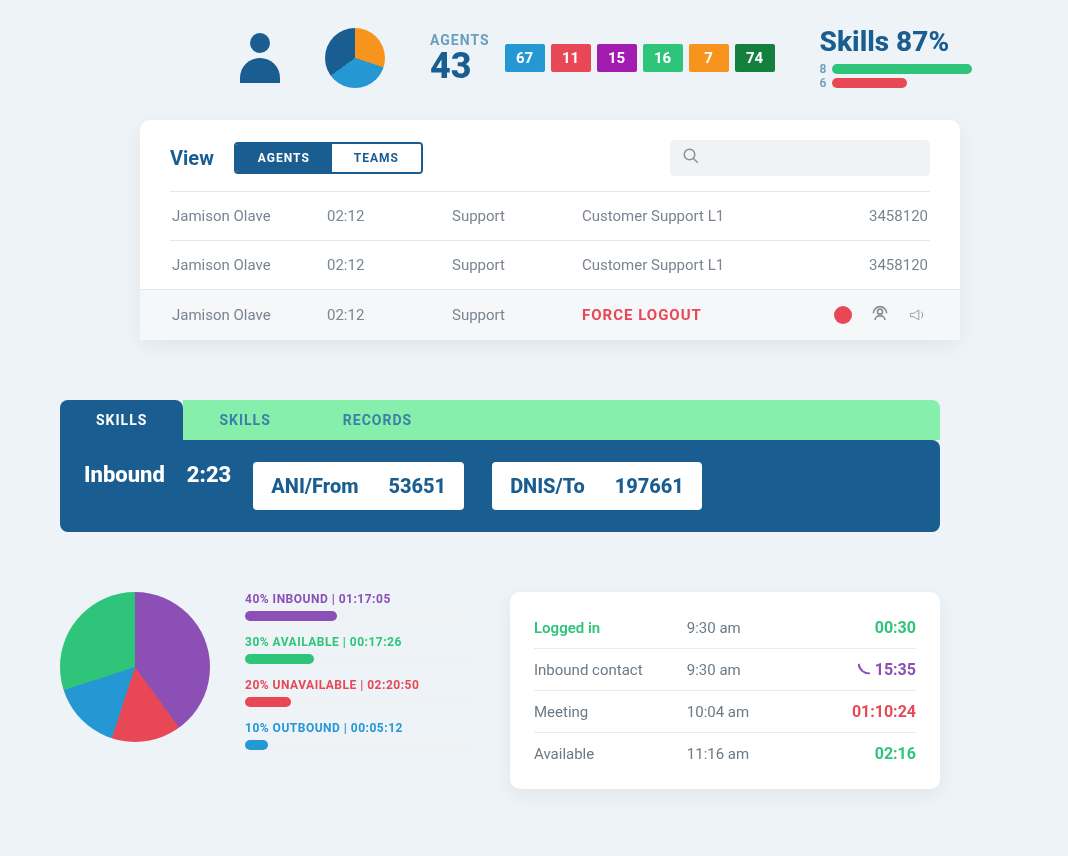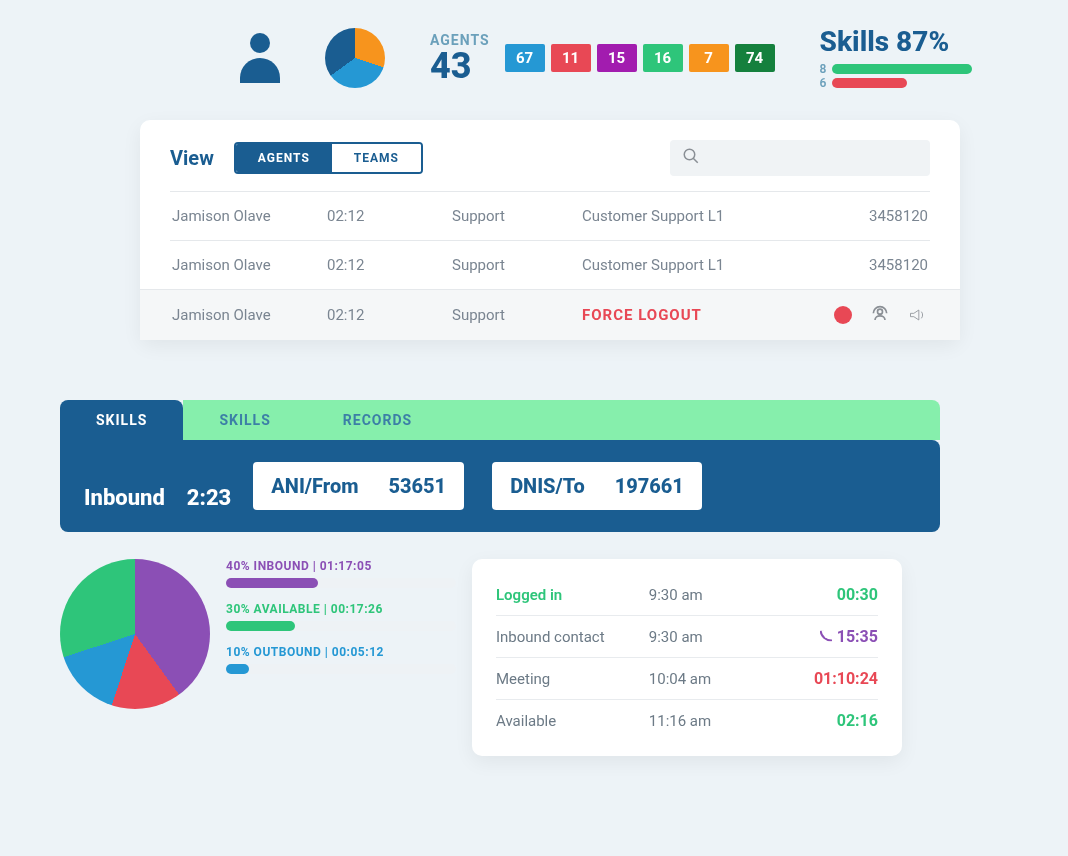--- a/index.html
+++ b/index.html
@@ -40,26 +40,26 @@
 .force-logout{color:#e84855;font-weight:700;letter-spacing:1px}
 .row-actions{display:flex;align-items:center;gap:18px;margin-left:18px}
 .dot-red{width:18px;height:18px;border-radius:50%;background:#e84855}
 .act-icon{width:20px;height:20px;display:flex}
 .metrics-tabs-wrap{margin-top:60px;margin-left:20px;width:880px}
 .tabs-row{display:flex}
 .tab{padding:12px 36px;font-weight:700;font-size:14px;letter-spacing:1px;border-radius:8px 8px 0 0}
 .tab-metrics{background:#1a5d91;color:#fff}
 .tab-secondary{color:#3c7fa6;flex:1}
 .tab-row-rest{background:#86efac;border-radius:0 8px 0 0;display:flex;flex:1}
-.metrics-body{background:#1a5d91;border-radius:0 8px 8px 8px;padding:22px 24px;display:flex;align-items:flex-end;gap:22px}
+.metrics-body{background:#1a5d91;border-radius:0 8px 8px 8px;padding:22px 24px;display:flex;align-items:flex-start;gap:22px}
 .metrics-body .lbl{color:#fff;font-weight:800;font-size:22px}
 .white-pill{background:#fff;border-radius:4px;padding:12px 18px;display:flex;align-items:center;gap:30px}
 .pill-label{color:#1a5d91;font-weight:800;font-size:20px}
 .pill-val{color:#1a5d91;font-weight:800;font-size:20px}
-.bottom{display:flex;gap:16px;margin-top:27px;margin-left:20px}
+.bottom{display:flex;gap:35px;margin-top:60px;margin-left:20px}
 .big-pie{width:150px;height:150px;border-radius:50%;background:conic-gradient(#8b4fb5 0 40%,#e84855 40% 55%,#2598d4 55% 70%,#2ec57a 70% 100%)}
 .legend{display:flex;flex-direction:column;gap:14px;width:230px}
 .legend-item{display:flex;flex-direction:column;gap:5px}
 .legend-text{font-size:12px;font-weight:700;letter-spacing:0.5px}
 .lt-purple{color:#8b4fb5}.lt-green{color:#2ec57a}.lt-red{color:#e84855}.lt-blue{color:#2598d4}
 .legend-bar-bg{height:10px;background:#eef2f5;border-radius:5px}
 .legend-bar{height:10px;border-radius:5px}
 .lb-purple{width:40%;background:#8b4fb5}.lb-green{width:30%;background:#2ec57a}.lb-red{width:20%;background:#e84855}.lb-blue{width:10%;background:#2598d4}
 .activity-card{width:430px;padding:15px 24px}
 .act-row{display:flex;align-items:center;padding:11px 0;border-bottom:1px solid #e8ebee}
@@ -197,20 +197,26 @@
           <div class="legend-bar lb-purple"></div>
         </div>
       </div>
       <div class="legend-item">
         <div class="legend-text lt-green">30% AVAILABLE | 00:17:26</div>
         <div class="legend-bar-bg">
           <div class="legend-bar lb-green"></div>
         </div>
       </div>
       <div class="legend-item">
+        <div class="legend-text lt-red">20% UNAVAILABLE | 02:20:50</div>
+        <div class="legend-bar-bg">
+          <div class="legend-bar lb-red"></div>
+        </div>
+      </div>
+      <div class="legend-item">
         <div class="legend-text lt-blue">10% OUTBOUND | 00:05:12</div>
         <div class="legend-bar-bg">
           <div class="legend-bar lb-blue"></div>
         </div>
       </div>
     </div>
   <div class="card activity-card" id="activity">
       <div class="act-row">
         <div class="act-label green">Logged in</div>
         <div class="act-time">9:30 am</div>

